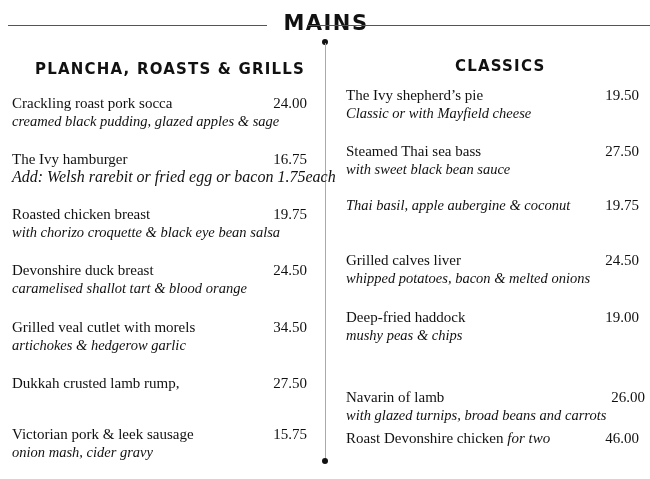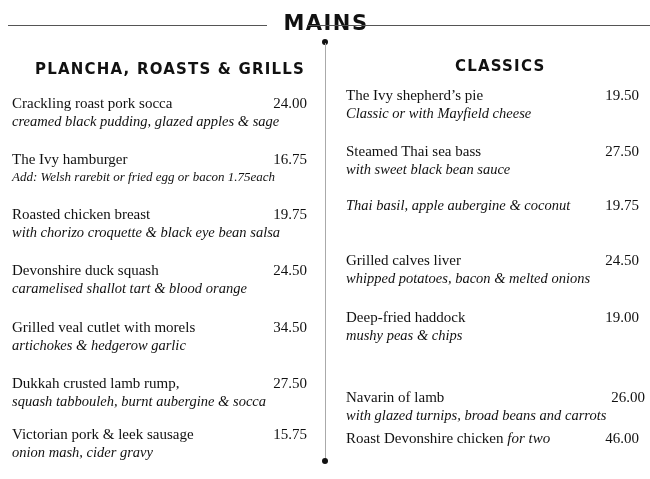--- a/index.html
+++ b/index.html
@@ -37,41 +37,40 @@
 <div class="col-left">
   <div class="section-heading" style="left:35px; top:60px;">PLANCHA, ROASTS &amp; GRILLS</div>
 
   <div class="item" style="top:94px;">
     <div class="row"><span>Crackling roast pork socca</span><span class="price">24.00</span></div>
     <div class="desc">creamed black pudding, glazed apples &amp; sage</div>
   </div>
 
   <div class="item" style="top:150px;">
     <div class="row"><span>The Ivy hamburger</span><span class="price">16.75</span></div>
-    <div class="desc" style="font-size:13px;">Add: Welsh rarebit or fried egg or bacon  1.75each</div>
+    <div class="desc" style="font-size:16px;">Add: Welsh rarebit or fried egg or bacon  1.75each</div>
   </div>
 
   <div class="item" style="top:205px;">
     <div class="row"><span>Roasted chicken breast</span><span class="price">19.75</span></div>
     <div class="desc">with chorizo croquette &amp; black eye bean salsa</div>
   </div>
 
   <div class="item" style="top:261px;">
-    <div class="row"><span>Devonshire duck squash</span><span class="price">24.50</span></div>
+    <div class="row"><span>Devonshire duck breast</span><span class="price">24.50</span></div>
     <div class="desc">caramelised shallot tart &amp; blood orange</div>
   </div>
 
   <div class="item" style="top:318px;">
     <div class="row"><span>Grilled veal cutlet with morels</span><span class="price">34.50</span></div>
     <div class="desc">artichokes &amp; hedgerow garlic</div>
   </div>
 
   <div class="item" style="top:374px;">
     <div class="row"><span>Dukkah crusted lamb rump,</span><span class="price">27.50</span></div>
-    <div class="desc">squash tabbouleh, burnt aubergine &amp; socca</div>
   </div>
 
   <div class="item" style="top:425px;">
     <div class="row"><span>Victorian pork &amp; leek sausage</span><span class="price">15.75</span></div>
     <div class="desc">onion mash, cider gravy</div>
   </div>
 </div>
 
 <div class="col-right">
   <div class="section-heading" style="left:455px; top:57px;">CLASSICS</div>

